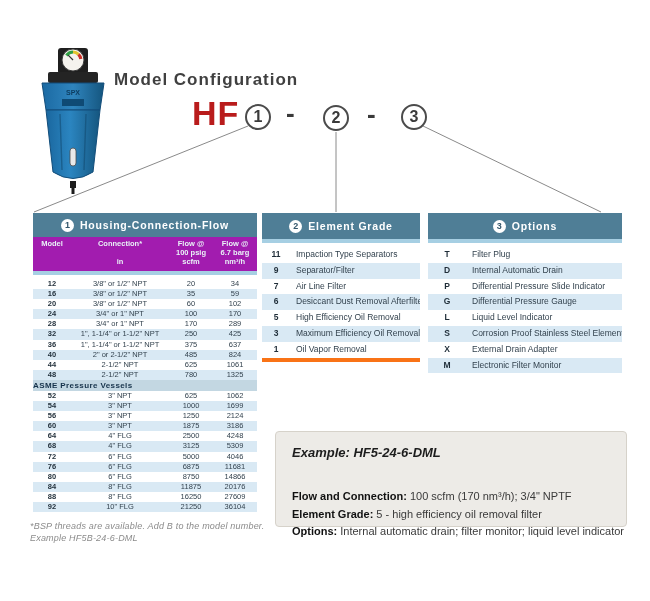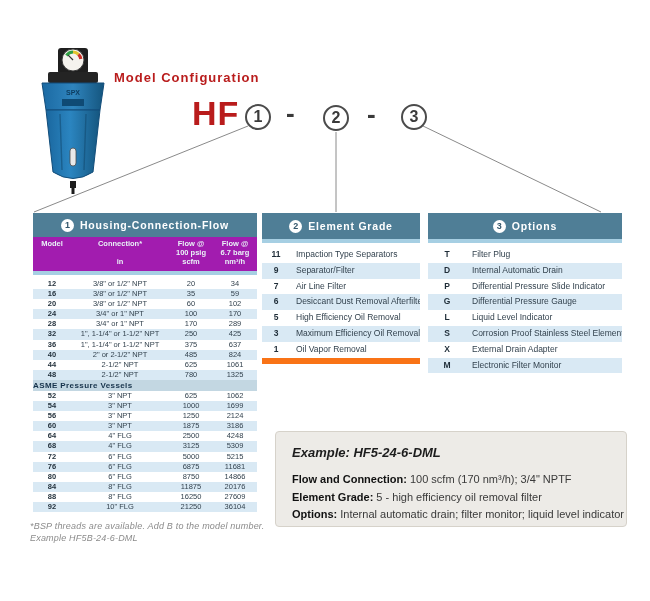--- a/index.html
+++ b/index.html
@@ -2,22 +2,22 @@
 <html><head>
 <meta charset="utf-8">
 <style>
   html,body{margin:0;padding:0;background:#fff;}
   .canvas{position:relative;width:650px;height:601px;background:#ffffff;overflow:hidden;
           font-family:"Liberation Sans",sans-serif;}
   .lines{position:absolute;left:0;top:0;width:650px;height:601px;z-index:1;}
 
   
   .product{position:absolute;left:30px;top:44px;width:88px;height:152px;z-index:2;}
-  .green-title{position:absolute;left:114px;top:70px;font-size:13px;font-weight:bold;
-               letter-spacing:1px;color:#b91c1c;z-index:2;}
+  .green-title{position:absolute;left:114px;top:70px;font-size:17px;font-weight:bold;
+               letter-spacing:1px;color:#404040;z-index:2;}
   .hf{position:absolute;left:192px;top:94px;font-size:34px;font-weight:bold;color:#b91c1c;
       letter-spacing:1px;z-index:2;}
   .num-circle{position:absolute;width:22px;height:22px;border:2px solid #4b4b4b;border-radius:50%;
       display:flex;align-items:center;justify-content:center;font-size:16px;font-weight:bold;
       color:#3a3a3a;background:#fff;z-index:2;}
   .c1{left:245px;top:104px;} .c2{left:323px;top:105px;} .c3{left:401px;top:104px;}
   .dash{position:absolute;font-size:26px;font-weight:bold;color:#3a3a3a;z-index:2;}
   .d1{left:286px;top:98px;} .d2{left:367px;top:99px;}
 
   
@@ -48,28 +48,28 @@
   
   .grade{left:262px;width:158px;}
   .options{left:428px;width:194px;}
   .grade .title-bar,.options .title-bar{height:26px;font-size:10.5px;}
   .g-row{display:grid;grid-template-columns:28px auto;height:15.8px;}
   .o-row{display:grid;grid-template-columns:38px auto;height:15.8px;}
   .g-body .g-row:nth-child(even),.o-body .o-row:nth-child(even){background:#d9e9f4;}
   .key-cell{font-size:8.5px;font-weight:bold;color:#1f2d38;text-align:center;line-height:15.8px;}
   .label-cell{font-size:8.5px;color:#33424e;line-height:15.8px;padding-left:6px;
               white-space:nowrap;overflow:hidden;}
-  .g-body{border-bottom:6px solid #f97316;}
+  .g-body{border-bottom:4px solid #f97316;}
 
   
   .example{position:absolute;left:275px;top:431px;width:352px;height:96px;background:#edebe7;
            border:1px solid #d6d2ca;border-radius:4px;box-sizing:border-box;
            padding:13px 16px 8px 16px;z-index:2;}
   .ex-title{font-size:13px;font-weight:bold;font-style:italic;color:#1d1d1d;}
-  .ex-lines{margin-top:11px;}
+  .ex-lines{margin-top:28px;}
   .ex-line{font-size:11px;line-height:17.5px;color:#3a3a3a;white-space:nowrap;}
   .ex-line b{color:#111;}
 
   
   .footnote{position:absolute;left:30px;top:521px;font-size:9px;font-style:italic;
             color:#8b8b8b;line-height:11.5px;z-index:2;letter-spacing:.2px;}
 </style>
 </head>
 <body>
 
@@ -248,21 +248,21 @@
         <div class="h-row">
           <div class="hc model">68</div>
           <div class="hc">4" FLG</div>
           <div class="hc">3125</div>
           <div class="hc">5309</div>
         </div>
         <div class="h-row">
           <div class="hc model">72</div>
           <div class="hc">6" FLG</div>
           <div class="hc">5000</div>
-          <div class="hc">5215</div>
+          <div class="hc">4046</div>
         </div>
         <div class="h-row">
           <div class="hc model">76</div>
           <div class="hc">6" FLG</div>
           <div class="hc">6875</div>
           <div class="hc">11681</div>
         </div>
         <div class="h-row">
           <div class="hc model">80</div>
           <div class="hc">6" FLG</div>

